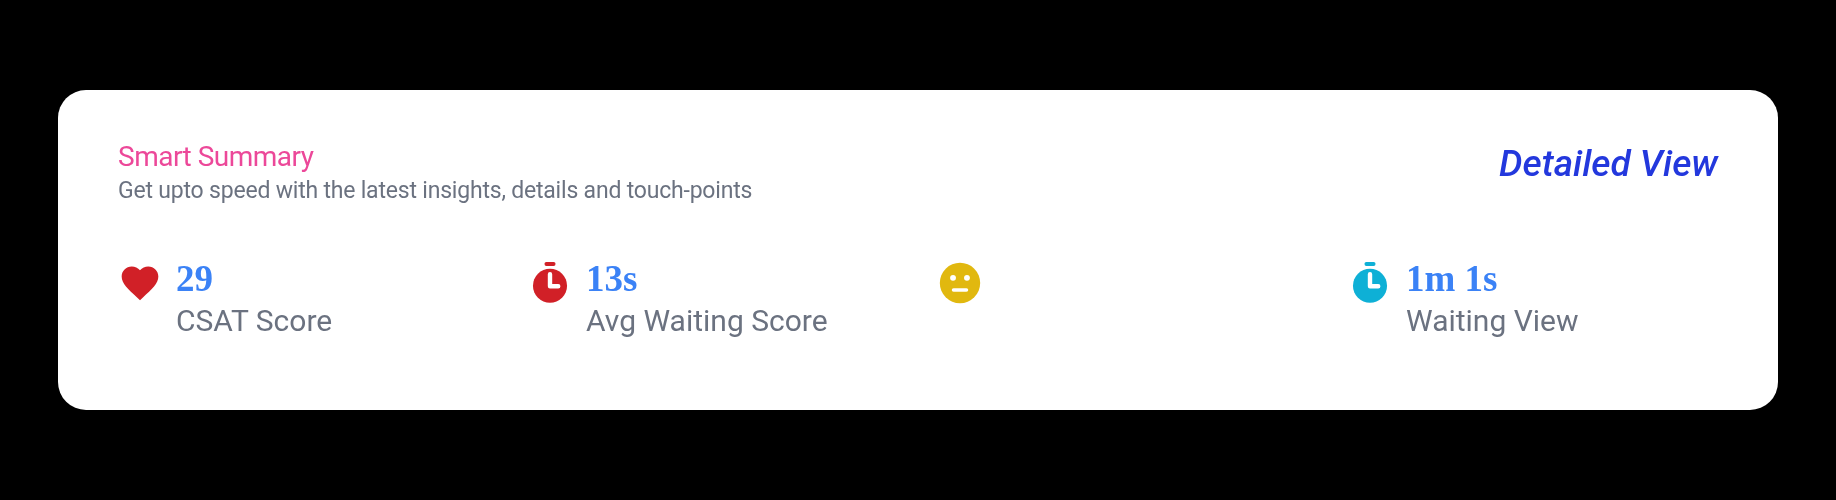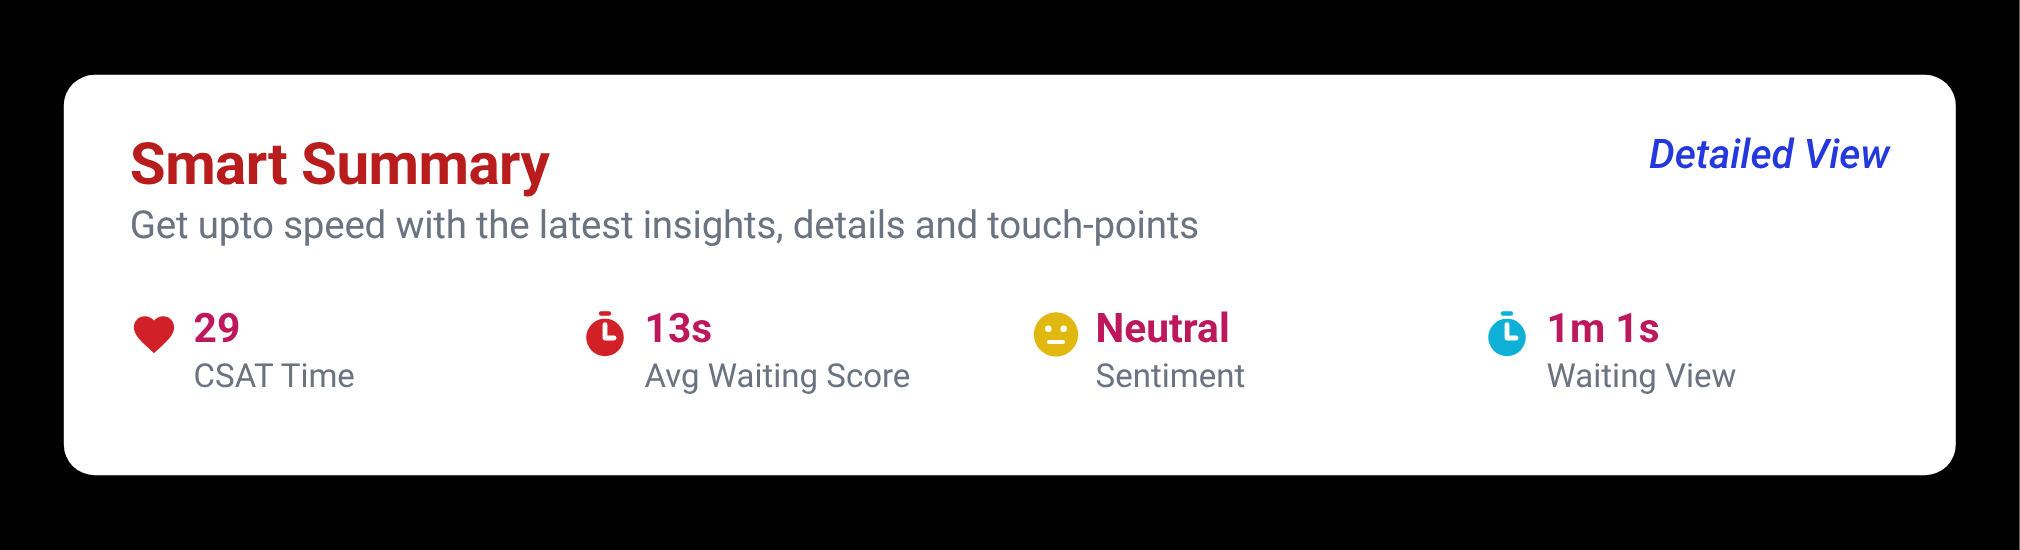--- a/index.html
+++ b/index.html
@@ -26,28 +26,28 @@
     .header {
       display: flex;
       justify-content: space-between;
       align-items: flex-start;
       margin-bottom: 55px;
     }
     .header-left {
       flex: 1;
     }
     .title {
-      font-size: 53px;
-      font-weight: 700;
-      color: #b91c1c;
+      font-size: 28px;
+      font-weight: 400;
+      color: #ec4899;
       margin-bottom: 4px;
       letter-spacing: -0.5px;
     }
     .subtitle {
-      font-size: 35px;
+      font-size: 23px;
       font-weight: 400;
       color: #6b7280;
       letter-spacing: -0.2px;
     }
     .detailed-link {
       font-size: 37px;
       font-weight: 500;
       color: #2338dd;
       text-decoration: none;
       white-space: nowrap;
@@ -78,22 +78,23 @@
       width: 44px;
       height: 44px;
     }
     .stat-body {
       display: flex;
       flex-direction: column;
     }
     .stat-value {
       font-size: 37px;
       font-weight: 700;
-      color: #be185d;
+      color: #3b82f6;
       line-height: 1.1;
+      font-family: Liberation Serif, serif;
     }
     .stat-label {
       font-size: 30px;
       font-weight: 400;
       color: #6b7280;
       line-height: 1.3;
       margin-top: 2px;
     }
   </style>
 </head>
@@ -111,21 +112,21 @@
   <div class="stats">
 
     <div class="stat">
       <span class="icon-wrap">
         <svg viewBox="0 0 24 24" fill="#d12027">
           <path d="M12 21.35l-1.45-1.32C5.4 15.36 2 12.28 2 8.5 2 5.42 4.42 3 7.5 3c1.74 0 3.41.81 4.5 2.09C13.09 3.81 14.76 3 16.5 3 19.58 3 22 5.42 22 8.5c0 3.78-3.4 6.86-8.55 11.54L12 21.35z"></path>
         </svg>
       </span>
       <div class="stat-body">
         <span class="stat-value">29</span>
-        <span class="stat-label">CSAT Time</span>
+        <span class="stat-label">CSAT Score</span>
       </div>
     </div>
 
     <div class="stat">
       <span class="icon-wrap">
         <svg viewBox="0 0 24 24" fill="#d12027">
           <rect x="9" y="0.5" width="6" height="2.2" rx="1"></rect>
           <circle cx="12" cy="13.5" r="9.3"></circle>
           <path d="M12 7.2 L12 13.8 L16.5 13.8" stroke="#ffffff" stroke-width="2.4" fill="none" stroke-linecap="round" stroke-linejoin="round"></path>
         </svg>
@@ -138,24 +139,20 @@
 
     <div class="stat">
       <span class="icon-wrap">
         <svg viewBox="0 0 24 24">
           <circle cx="12" cy="12" r="11" fill="#e1b80f"></circle>
           <circle cx="8.2" cy="9.2" r="1.6" fill="#ffffff"></circle>
           <circle cx="15.8" cy="9.2" r="1.6" fill="#ffffff"></circle>
           <rect x="7.5" y="14.8" width="9" height="2" rx="1" fill="#ffffff"></rect>
         </svg>
       </span>
-      <div class="stat-body">
-        <span class="stat-value">Neutral</span>
-        <span class="stat-label">Sentiment</span>
-      </div>
     </div>
 
     <div class="stat">
       <span class="icon-wrap">
         <svg viewBox="0 0 24 24" fill="#0eb0d6">
           <rect x="9" y="0.5" width="6" height="2.2" rx="1"></rect>
           <circle cx="12" cy="13.5" r="9.3"></circle>
           <path d="M12 7.2 L12 13.8 L16.5 13.8" stroke="#ffffff" stroke-width="2.4" fill="none" stroke-linecap="round" stroke-linejoin="round"></path>
         </svg>
       </span>

